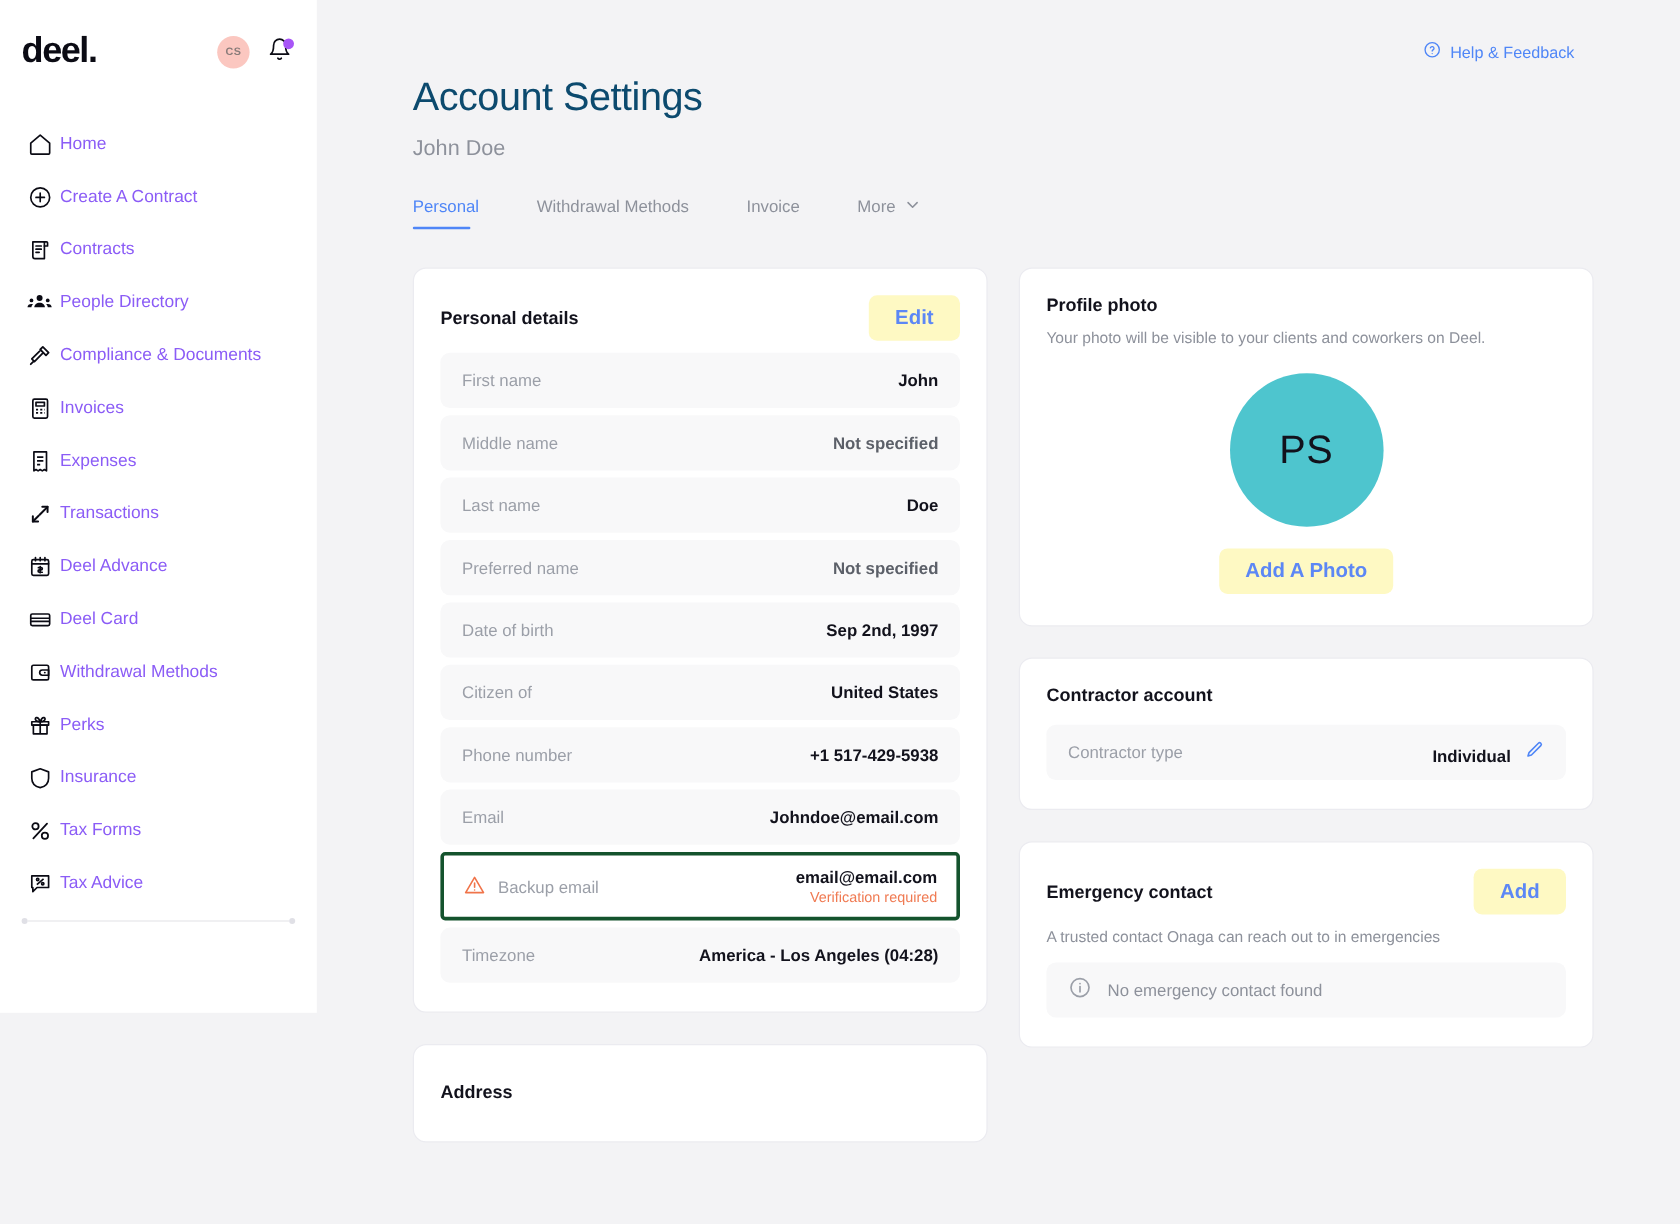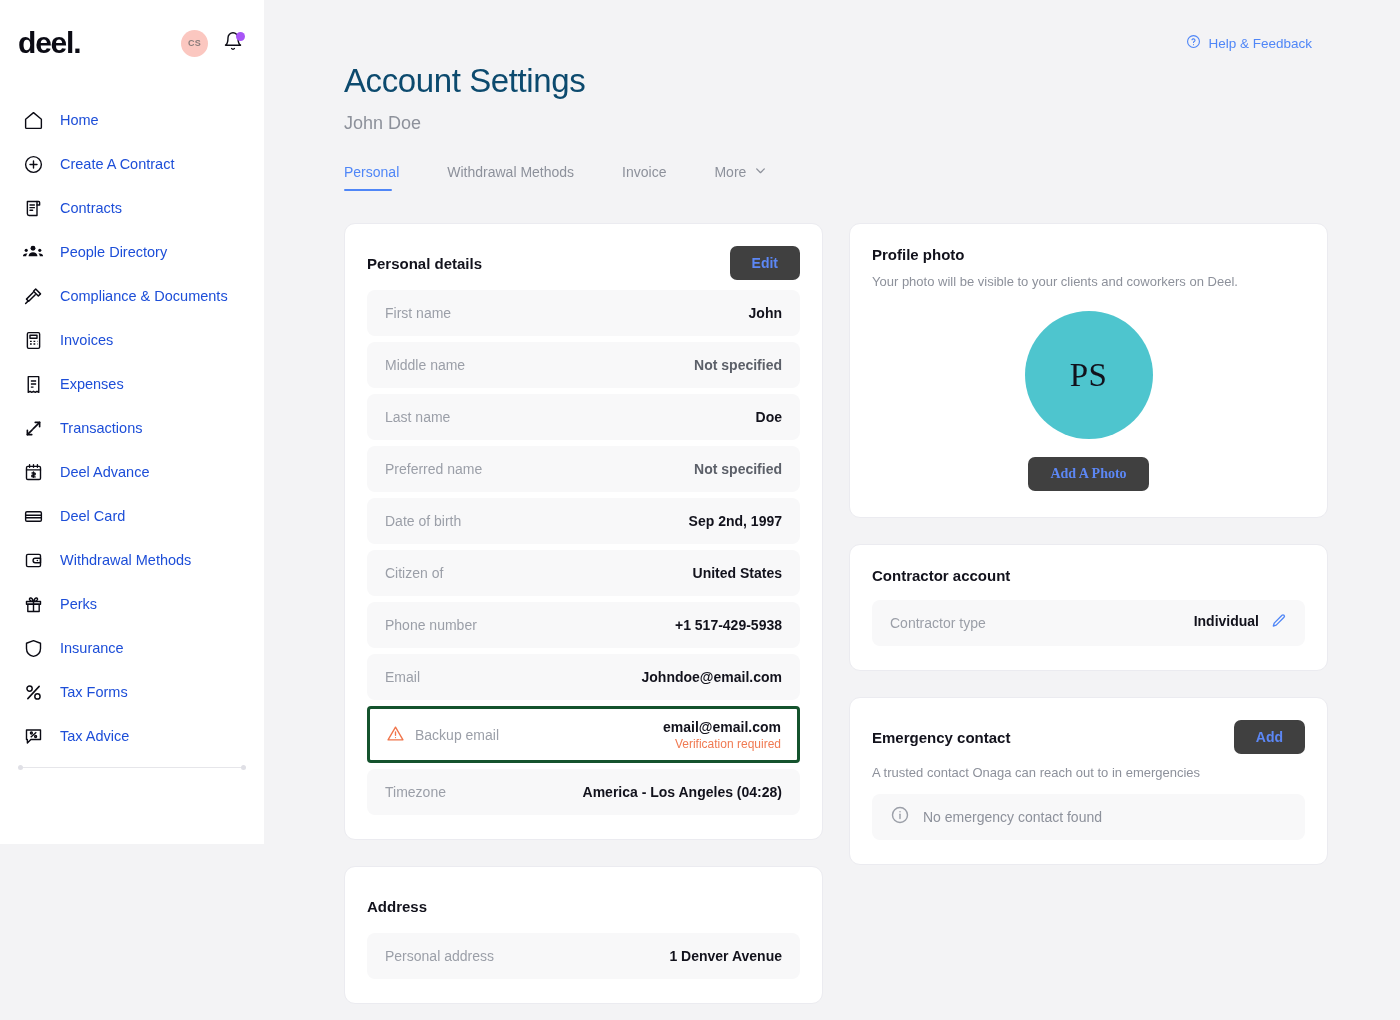--- a/index.html
+++ b/index.html
@@ -33,23 +33,23 @@
     display: flex; align-items: center; justify-content: center;
   }
   .bell-wrap { position: relative; width: 22px; height: 24px; display: flex; align-items: center; justify-content: center; }
   .bell-dot {
     position: absolute; top: 1px; right: -1px;
     width: 9px; height: 9px; border-radius: 50%; background: #a855f7;
   }
 
   .nav { padding-top: 12px; }
   .nav-item {
-    display: flex; align-items: center; gap: 16px;
+    display: flex; align-items: center; gap: 6px;
     height: 44px; padding: 0 20px 0 22px; cursor: pointer;
-    color: #1d4ed8; font-size: 14.5px; text-align: center;
+    color: #8b5cf6; font-size: 14.5px; text-align: center;
   }
   .nav-icon { width: 22px; height: 22px; flex: 0 0 22px; display: flex; align-items: center; justify-content: center; color: #0b0b14; }
   .nav-icon svg { display: block; }
 
   .sb-spacer { flex: 1 1 auto; }
   .divider-wrap { padding: 0 18px; position: relative; height: 18px; display: flex; align-items: center; }
   .divider { height: 1px; background: #e6e6ea; flex: 1; }
   .dot-end { width: 5px; height: 5px; border-radius: 50%; background: #e0e0e6; }
   .sb-bottom { padding-bottom: 68px; }
 
@@ -80,22 +80,22 @@
   .col-left { width: 479px; flex: 0 0 479px; }
   .col-right { width: 479px; flex: 0 0 479px; }
 
   .card {
     background: #fff; border: 1px solid #ebebf0; border-radius: 11px;
     padding: 22px 22px 24px 22px; margin-bottom: 26px;
   }
   .card-head { display: flex; align-items: center; justify-content: space-between; min-height: 34px; }
   .card-title { font-size: 15px; font-weight: 700; color: #12121c; }
   .pill-btn {
-    background: #404040; color: #5c87f5; border: none;
-    font-size: 14px; font-weight: 700; font-family: inherit;
+    background: #fef9c3; color: #5c87f5; border: none;
+    font-size: 17px; font-weight: 700; font-family: inherit;
     border-radius: 7px; padding: 9px 22px; cursor: pointer;
   }
   .card-desc { font-size: 13px; color: #8d919b; margin-top: 11px; }
 
   .rows { margin-top: 10px; }
   .row {
     display: flex; align-items: center; justify-content: space-between;
     background: #f8f8f9; border-radius: 8px;
     height: 46px; padding: 0 18px; margin-top: 6px;
   }
@@ -107,36 +107,36 @@
     border: 3px solid #14532d; border-radius: 4px;
     background: #ffffff; height: 57px; margin-top: 6px;
     display: flex; align-items: center; justify-content: space-between;
     padding: 0 16px;
   }
   .stack-right { display: flex; flex-direction: column; align-items: flex-end; gap: 2px; }
   .verify-note { font-size: 12px; color: #f07a52; font-weight: 400; }
 
   
   .photo-card { padding-bottom: 26px; }
-  .photo-wrap { display: flex; flex-direction: column; align-items: center; margin-top: 22px; font-family: Liberation Serif, serif; }
+  .photo-wrap { display: flex; flex-direction: column; align-items: center; margin-top: 22px; }
   .photo-circle {
     width: 128px; height: 128px; border-radius: 50%;
     background: #4ec5ce; display: flex; align-items: center; justify-content: center;
     color: #12121c; font-size: 33px; letter-spacing: .5px;
   }
   .photo-btn { margin-top: 18px; }
 
   .info-row {
     display: flex; align-items: center; gap: 13px;
     background: #f8f8f9; border-radius: 8px; height: 46px;
     padding: 0 18px; margin-top: 14px;
   }
   .info-text { font-size: 14px; color: #8d919b; }
 
-  .val-with-icon { display: flex; align-items: flex-start; gap: 12px; }
+  .val-with-icon { display: flex; align-items: flex-end; gap: 12px; }
 </style>
 </head>
 <body>
 
 <div class="app">
 
   <aside class="sidebar">
     <div class="sb-top">
       <div class="logo">deel.</div>
       <div class="sb-top-right">
@@ -435,26 +435,20 @@
                 <span class="row-label">Timezone</span>
                 <span class="row-value">America - Los Angeles (04:28)</span>
               </div>
             </div>
           </section>
 
           <section class="card">
             <div class="card-head">
               <div class="card-title">Address</div>
             </div>
-            <div class="rows">
-              <div class="row">
-                <span class="row-label">Personal address</span>
-                <span class="row-value">1 Denver Avenue</span>
-              </div>
-            </div>
           </section>
         </div>
 
         <div class="col-right">
 
           <section class="card photo-card">
             <div class="card-title">Profile photo</div>
             <div class="card-desc">Your photo will be visible to your clients and coworkers on Deel.</div>
             <div class="photo-wrap">
               <div class="photo-circle">PS</div>

